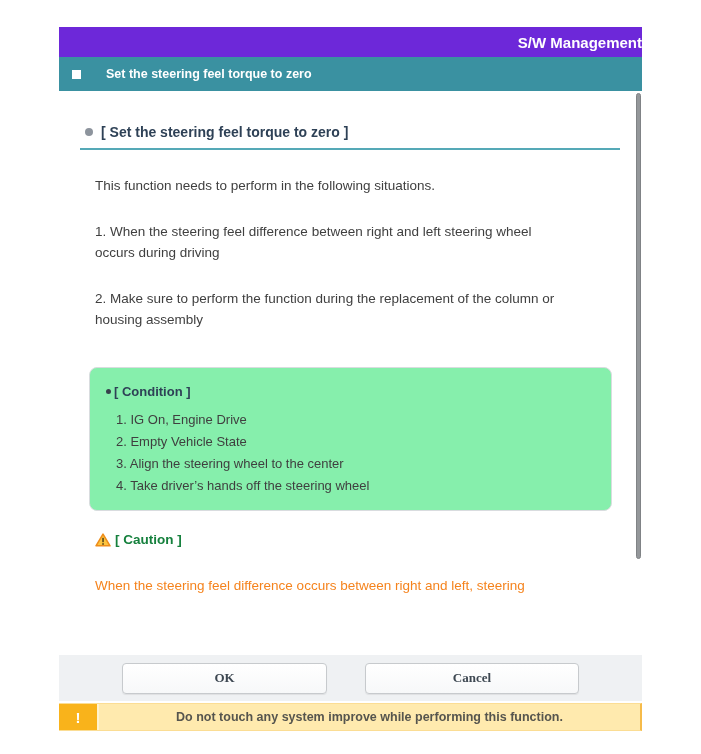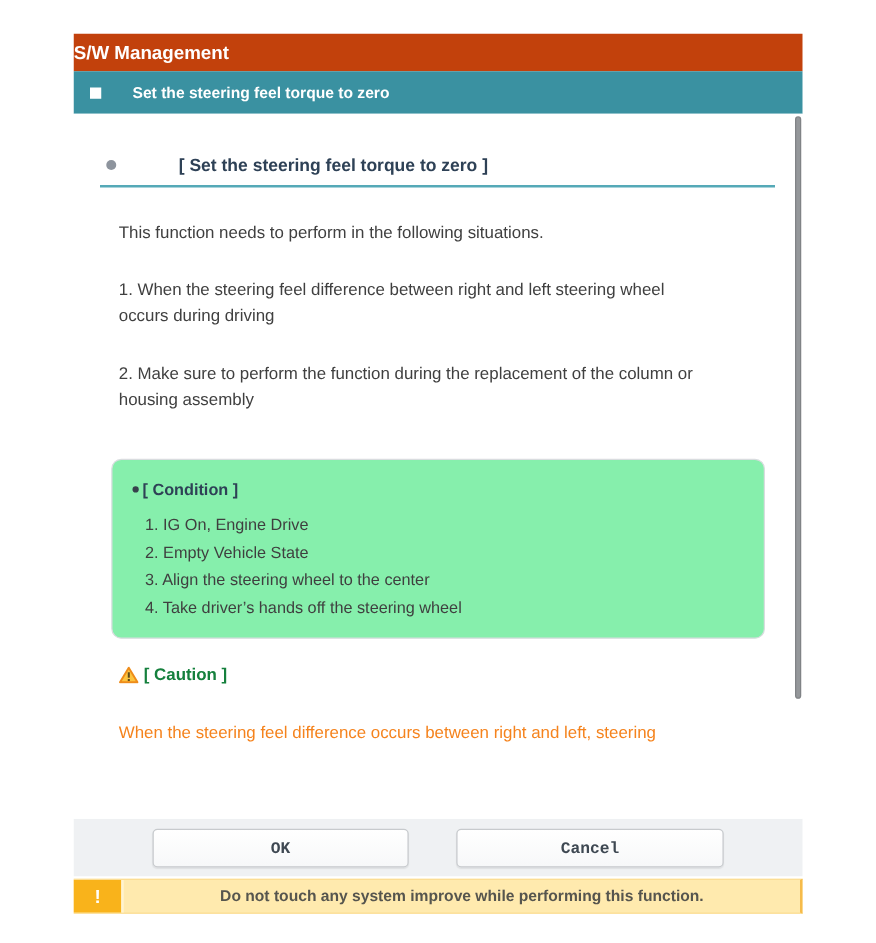--- a/index.html
+++ b/index.html
@@ -1,32 +1,32 @@
 <!DOCTYPE html>
 <html><head>
 <meta charset="utf-8">
 <style>
   * { margin:0; padding:0; box-sizing:border-box; }
   html,body { width:701px; height:754px; background:#ffffff; overflow:hidden;
               font-family:"Liberation Sans", sans-serif; }
   .app { position:absolute; left:59px; top:27px; width:583px; }
 
-  .titlebar { height:30px; background:#c2410c; color:#ffffff; display:flex;
-              align-items:center; justify-content:flex-start; font-weight:bold; font-size:15px; }
+  .titlebar { height:30px; background:#6d28d9; color:#ffffff; display:flex;
+              align-items:center; justify-content:flex-end; font-weight:bold; font-size:15px; }
 
   .subbar { height:34px; background:#3a91a1; color:#ffffff; display:flex;
             align-items:center; padding-left:13px; font-weight:bold; font-size:12.5px;gap:16px; }
   .subbar .sq { width:9px; height:9px; background:#ffffff; margin-right:9px; flex:none; }
 
   .content { position:relative; background:#ffffff; height:564px; overflow:hidden; }
 
   .scroll-thumb { position:absolute; right:1px; top:2px; width:5px; height:466px;
                   background:#94979a; border:1px solid #808386; border-radius:3px; }
 
-  .heading-row { margin:33px 0 0 26px; display:flex; align-items:center;gap:42px; }
+  .heading-row { margin:33px 0 0 26px; display:flex; align-items:center; }
   .dot-lg { width:8px; height:8px; border-radius:50%; background:#8d949d; margin-right:8px; flex:none; }
   .heading-text { font-weight:bold; font-size:14px; color:#2e4156; }
   .heading-rule { margin:8px 0 0 21px; width:540px; border-bottom:2px solid #55a9b7; }
 
   .para { margin:25px 0 0 36px; width:528px; font-size:13.5px; color:#404040;
           line-height:21px; white-space:pre-line; }
   .para.first { margin-top:22px; }
 
   .cond-box { margin:37px 0 0 30px; width:523px; background:#86efac;
               border:1px solid #d9dcdf; border-radius:8px; padding:16px 16px 13px 16px; }
@@ -39,21 +39,21 @@
   .caution-title-row { display:flex; align-items:center; }
   .caution-title { font-weight:bold; font-size:13.5px; color:#15803d; margin-left:4px; }
   .caution-body { margin-top:6px; font-size:13.5px; color:#f5831d; line-height:22px;
                   white-space:pre-line; }
 
   .footer-bar { height:46px; background:#eff1f3; display:flex; align-items:center;
                 justify-content:center; }
   .btn { height:31px; background:linear-gradient(#ffffff,#f7f8f9);
          border:1px solid #c7cacd; border-radius:4px; font-weight:bold; font-size:13px;
          color:#3e4852; box-shadow:0 1px 1px rgba(0,0,0,0.07); cursor:pointer;
-         font-family:Liberation Mono, monospace; }
+         font-family:Liberation Serif, serif; }
   .btn-ok { width:205px; margin-right:38px; }
   .btn-cancel { width:214px; }
 
   .warn-bar { margin-top:2px; height:28px; display:flex; align-items:stretch;
               background:#ffeaae; border-top:1px solid #fbdd94; border-bottom:1px solid #fbdd94;
               border-right:2px solid #f6bb4a; }
   .warn-badge { width:38px; background:#f9b31b; color:#ffffff; font-weight:bold; font-size:15px;
                 display:flex; align-items:center; justify-content:center; flex:none; }
   .warn-sep { width:2px; background:#fff3cf; flex:none; }
   .warn-text { flex:1; display:flex; align-items:center; justify-content:center;

